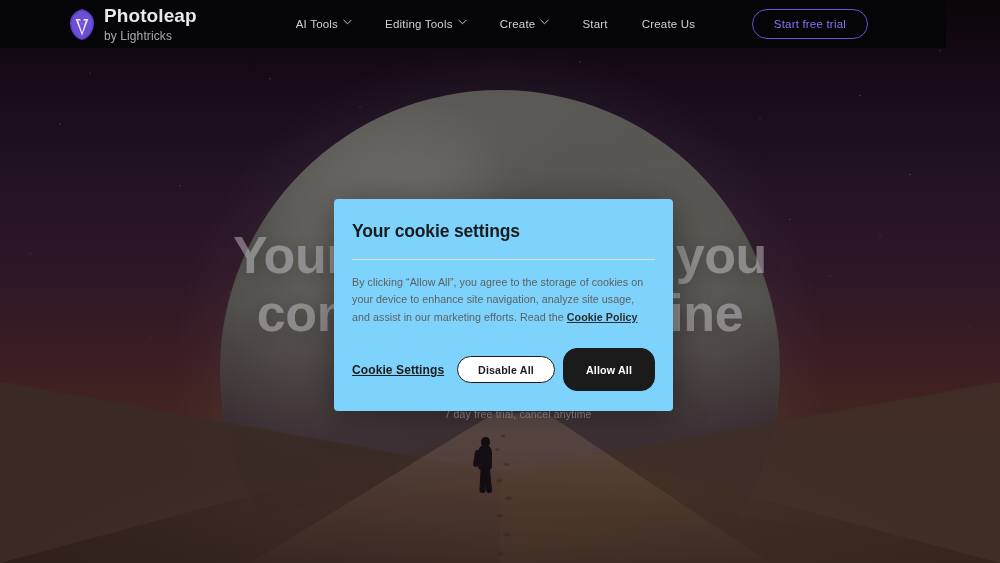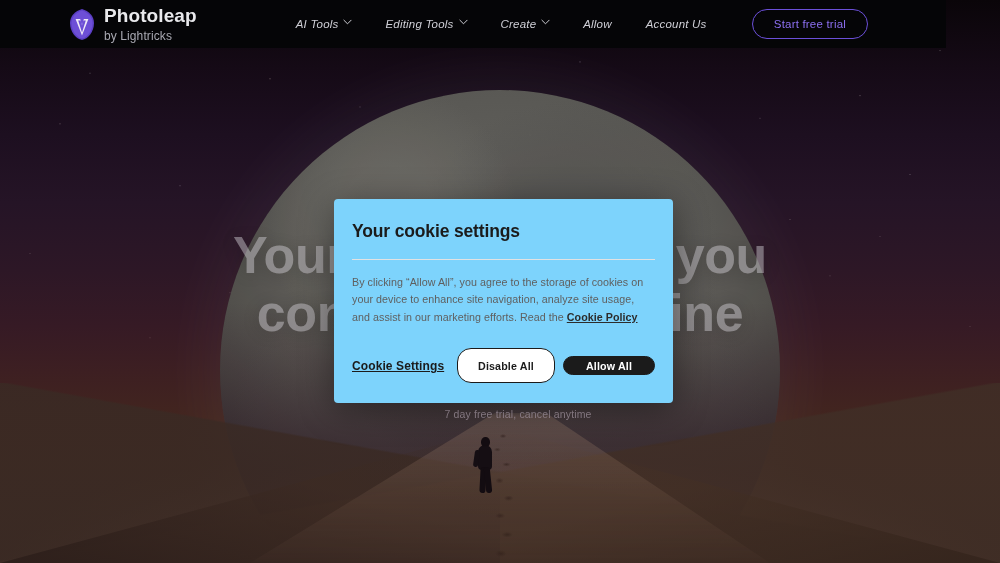--- a/index.html
+++ b/index.html
@@ -165,21 +165,21 @@
   .brand { display:flex; align-items:center; margin-left:68px; gap:8px; }
   .brand-mark { width:28px; height:33px; flex:0 0 28px; }
   .brand-text { display:flex; flex-direction:column; line-height:1; }
   .brand-name {
     color:#e9e9ec; font-size:19px; font-weight:700; letter-spacing:.1px;
   }
   .brand-sub {
     color:#a9a9b2; font-size:12px; margin-top:5px; letter-spacing:.1px;
   }
 
-  .nav { display:flex; align-items:center; gap:0; margin-left:82px;font-style:italic; }
+  .nav { display:flex; align-items:center; gap:0; margin-left:82px; }
   .nav-item {
     display:flex; align-items:center; gap:5px;
     color:#cfcfd6; font-size:11.5px; letter-spacing:.2px;
     padding:6px 17px; cursor:pointer; white-space:nowrap;
   }
   .caret { display:inline-block; width:8px; height:8px; position:relative; top:-1px; }
   .caret svg { display:block; }
 
   .trial-btn {
     position:absolute; right:78px; top:9px;
@@ -233,29 +233,29 @@
   }
   .cookie-actions {
     display:flex; align-items:center; margin-top:22px;
   }
   .cookie-settings-link {
     font-size:12px; font-weight:700; color:#1b1b1b;
     text-decoration:underline; cursor:pointer; letter-spacing:.1px;
   }
   .spacer { flex:1; }
   .btn-disable {
-    height:35px; padding:0 20px; margin-right:8px;
+    height:27px; padding:0 20px; margin-right:8px;
     display:inline-flex; align-items:center; justify-content:center;
     border:1px solid #1b1b1b; border-radius:14px;
     background:#fff; color:#1b1b1b;
     font-size:10.7px; font-weight:700; letter-spacing:.15px; cursor:pointer;
     white-space:nowrap;
   }
   .btn-allow {
-    height:19px; padding:0 22px;
+    height:43px; padding:0 22px;
     display:inline-flex; align-items:center; justify-content:center;
     border:1px solid #1b1b1b; border-radius:14px;
     background:#1b1b1b; color:#fff;
     font-size:10.7px; font-weight:700; letter-spacing:.15px; cursor:pointer;
     white-space:nowrap;
   }
 </style>
 </head>
 <body>
 
@@ -330,25 +330,25 @@
       <div class="nav-item">
         <span>Create</span>
         <span class="caret">
           <svg viewBox="0 0 10 6" width="9" height="6">
               <path d="M1 1 L5 5 L9 1" fill="none" stroke="#cfcfd6" stroke-width="1.1" stroke-linecap="round" stroke-linejoin="round"></path>
             </svg>
         </span>
       </div>
 
       <div class="nav-item">
-        <span>Allow</span>
-      </div>
-
-      <div class="nav-item">
-        <span>Account Us</span>
+        <span>Start</span>
+      </div>
+
+      <div class="nav-item">
+        <span>Create Us</span>
       </div>
 
 
     </nav>
 
     <button class="trial-btn">Start free trial</button>
   </div>
 
   <div class="cookie-dialog">
     <div class="cookie-title">Your cookie settings</div>

